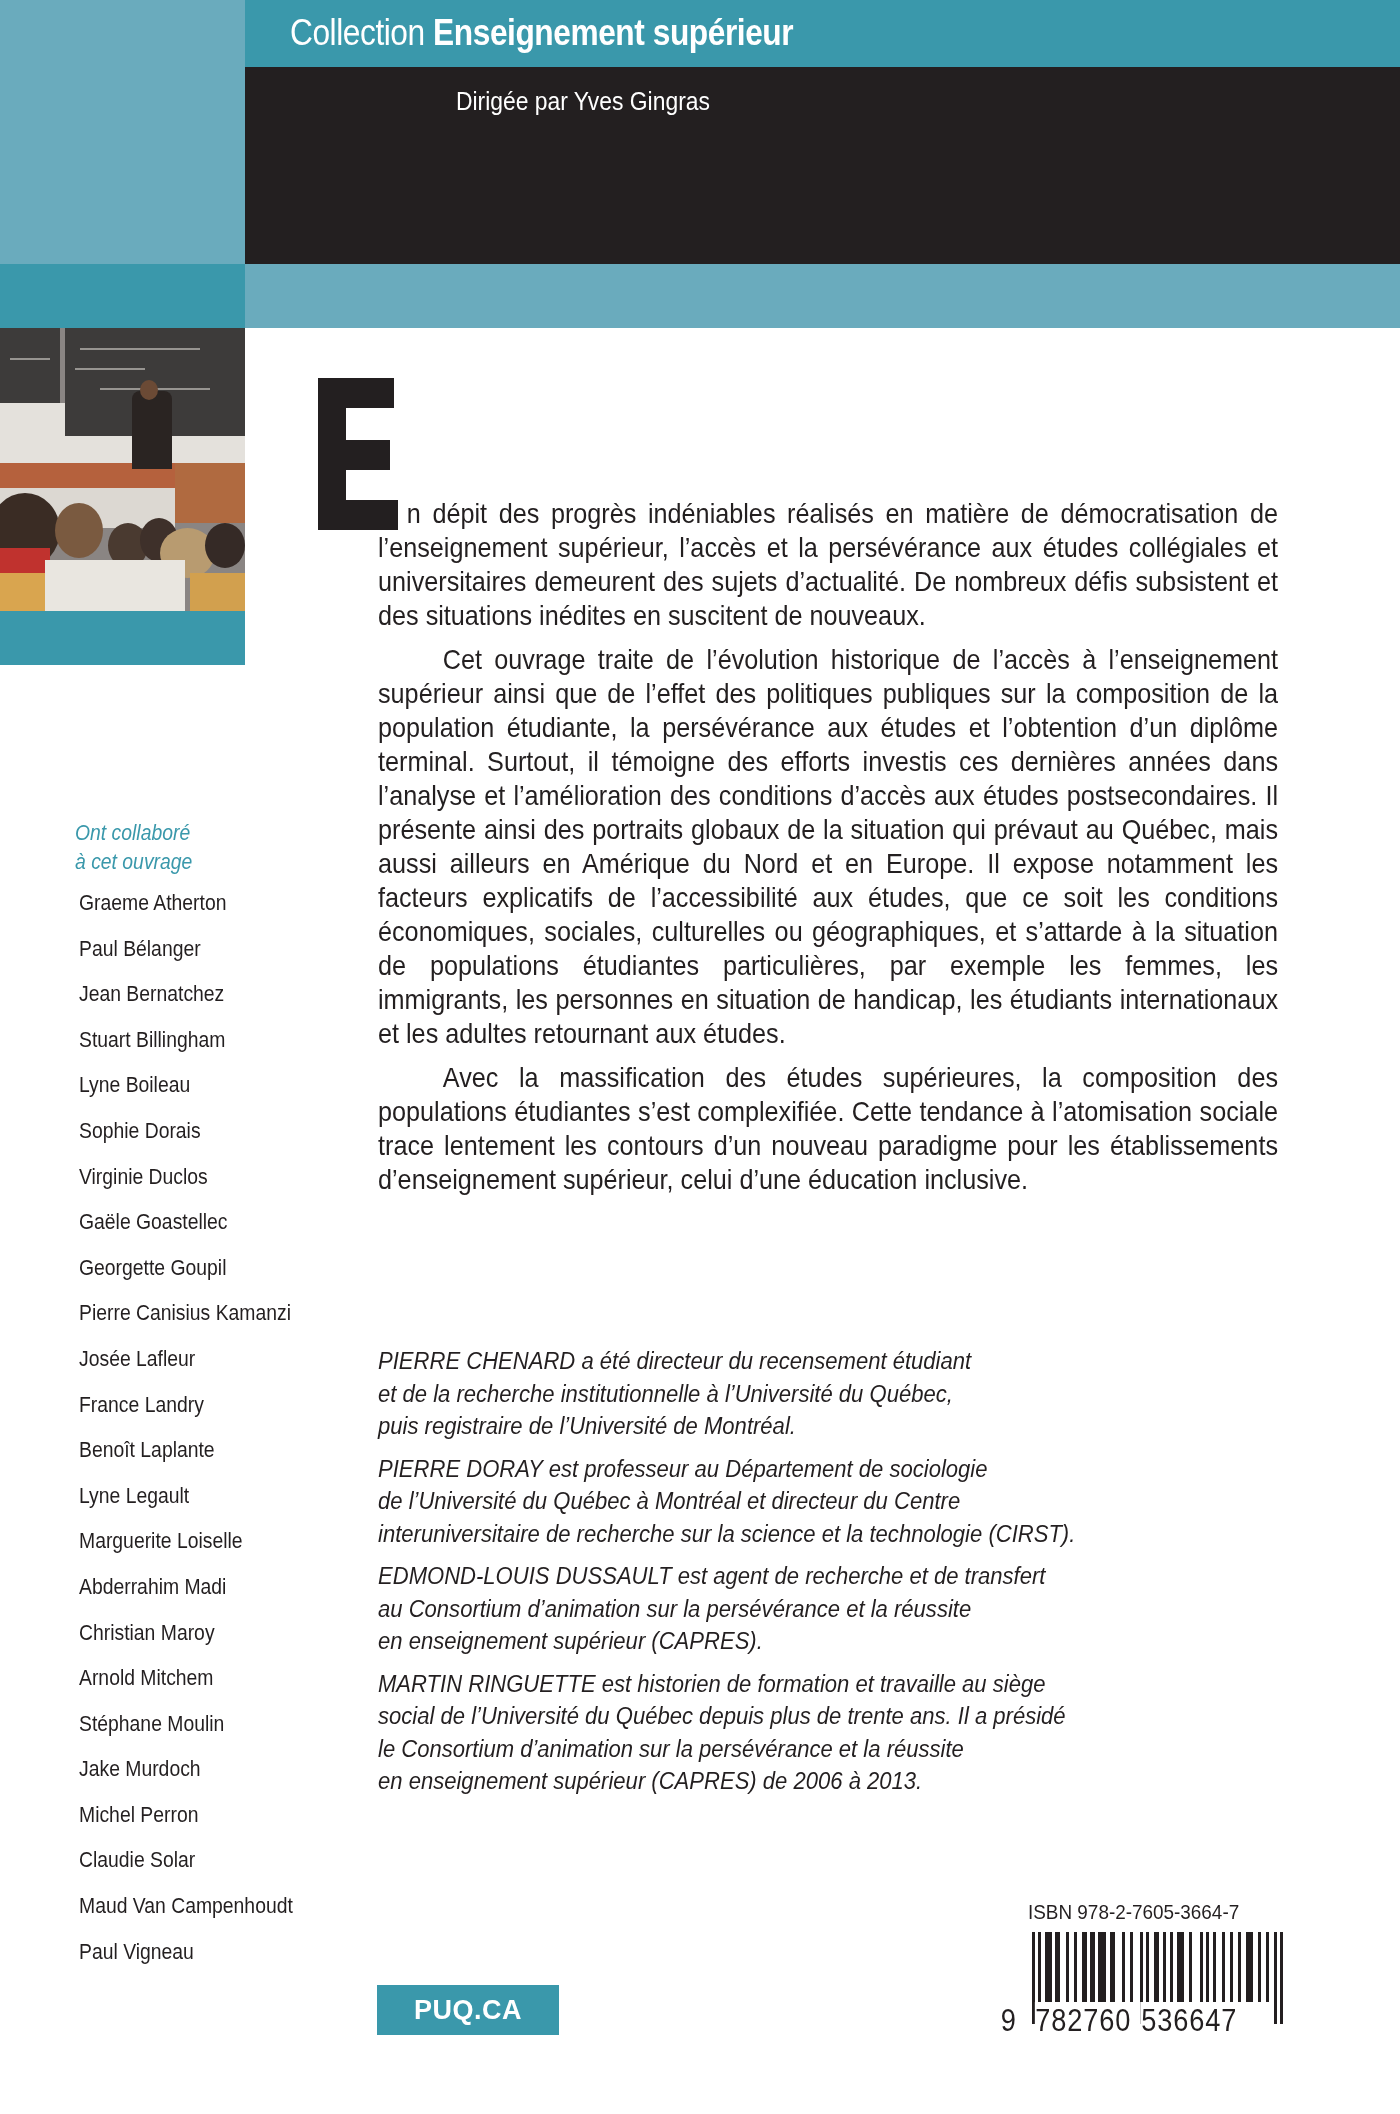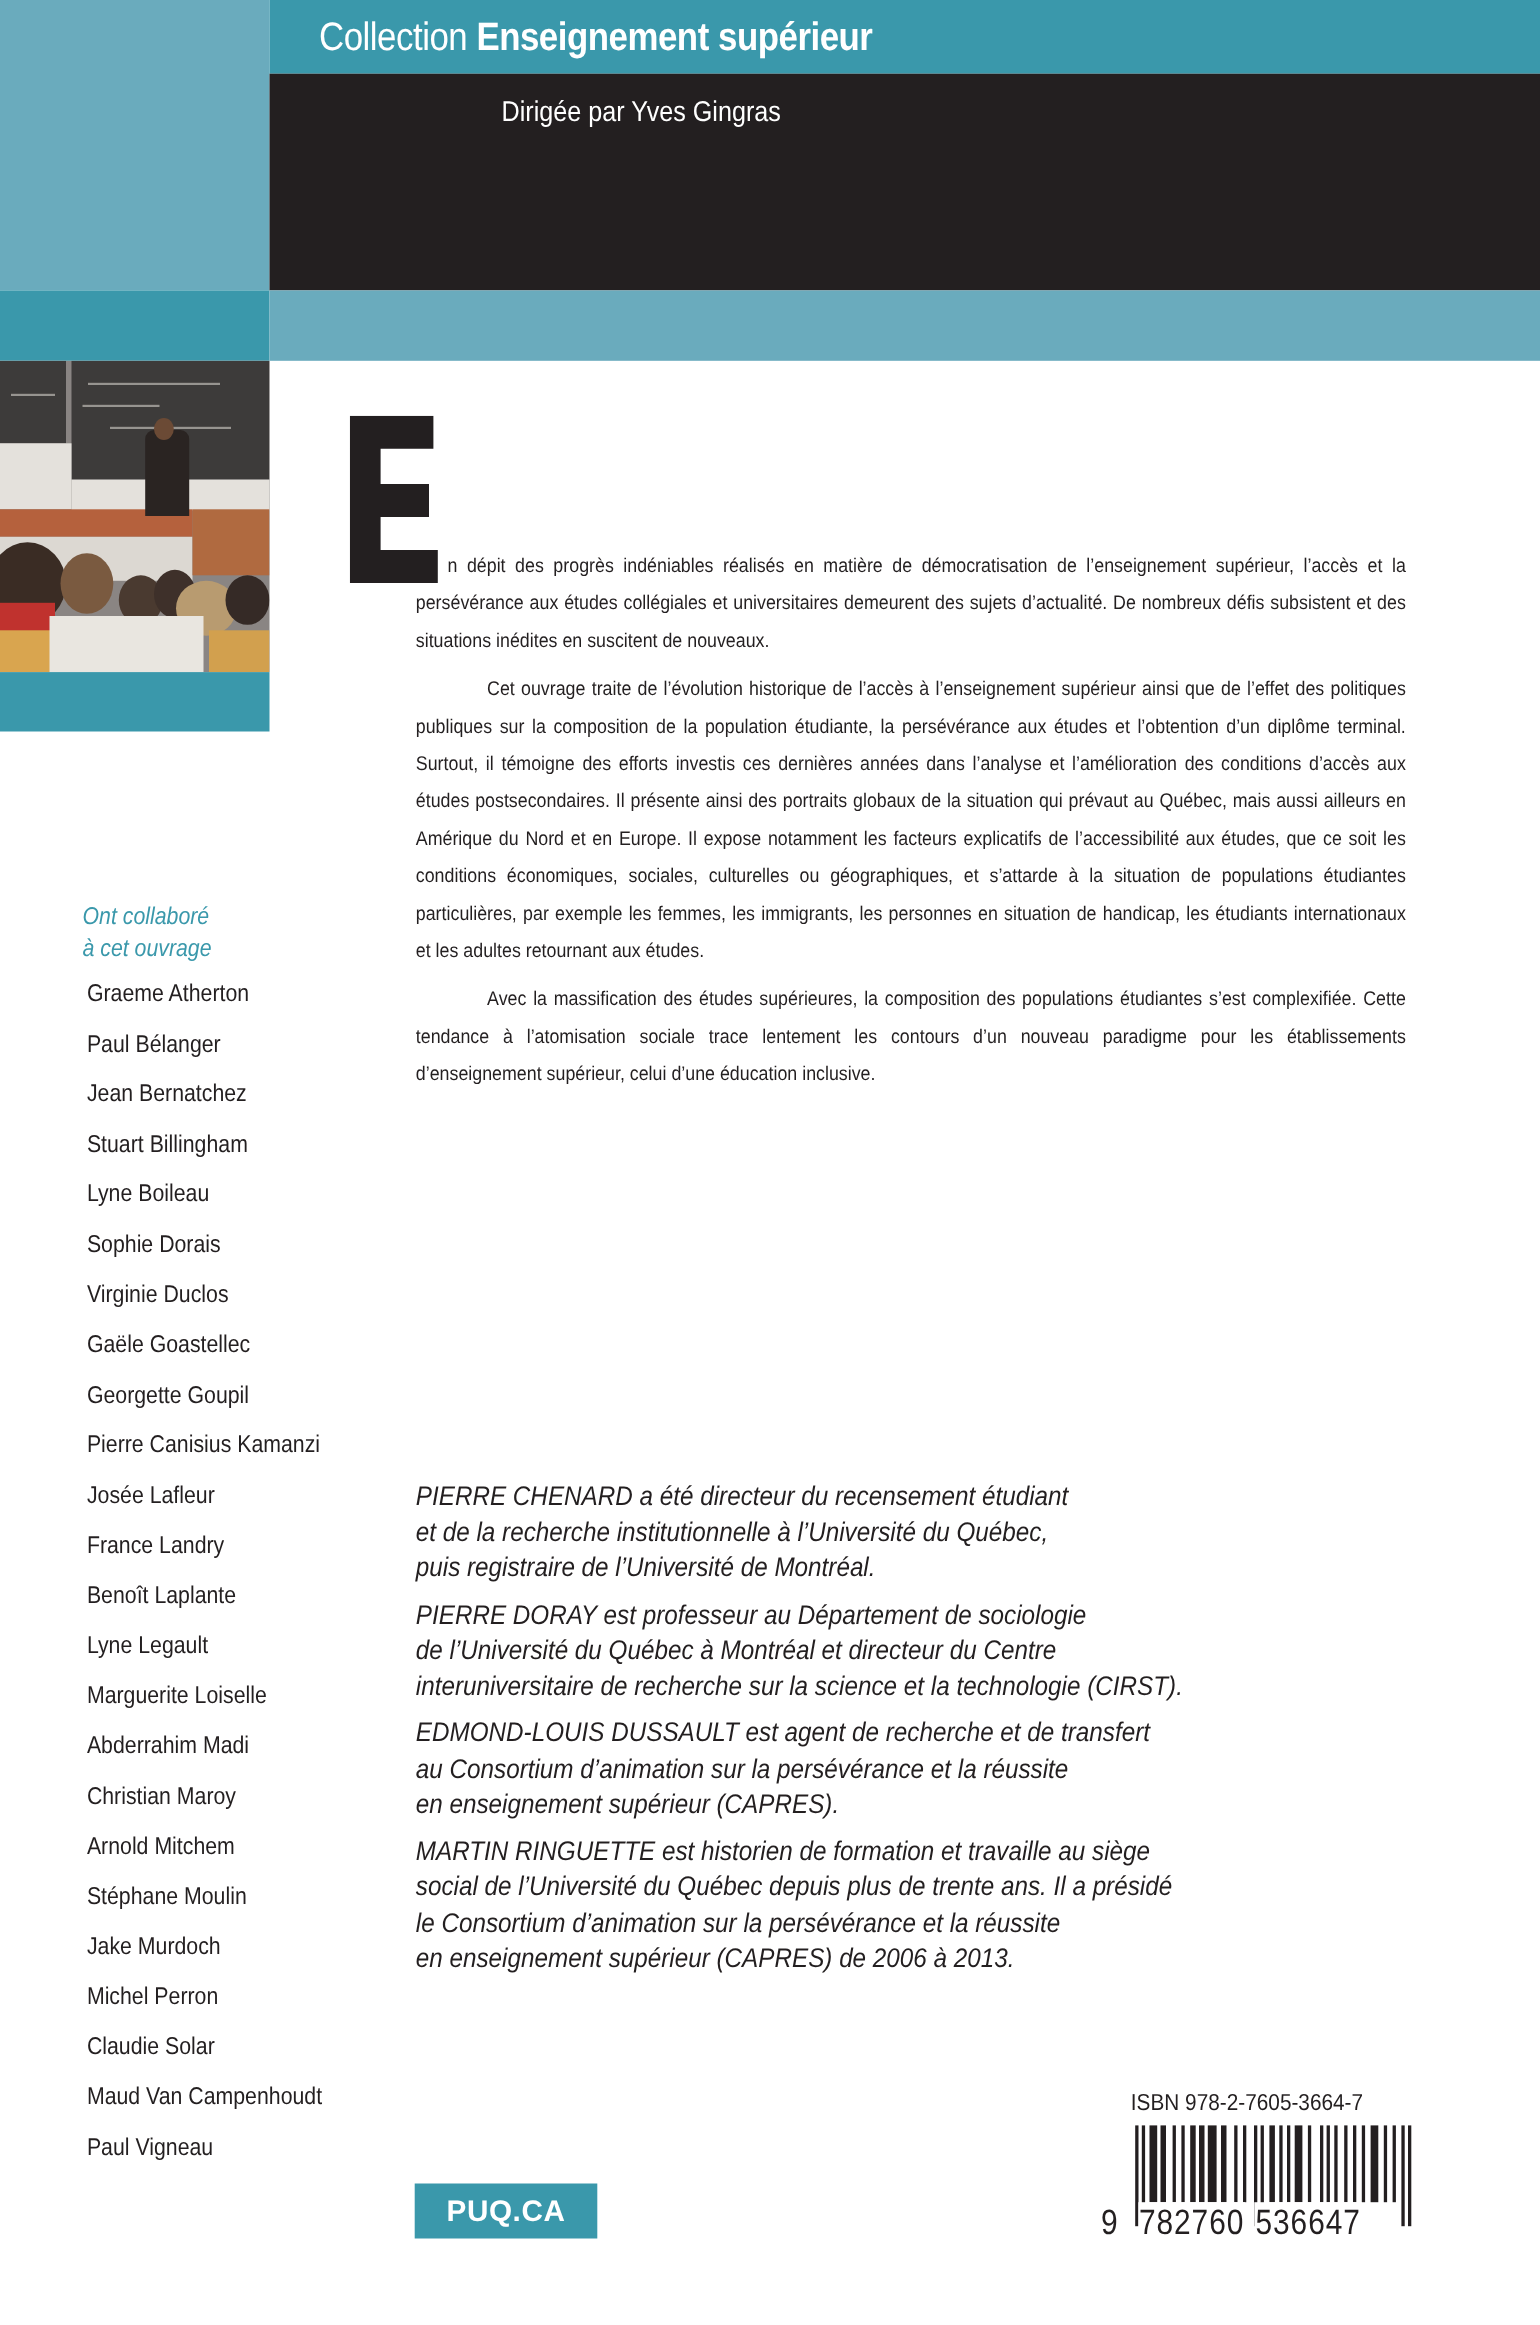--- a/index.html
+++ b/index.html
@@ -42,34 +42,34 @@
   #contrib-list li {
     font-size:22px; height:45.6px; line-height:30px; white-space:nowrap;
     transform: scaleX(0.88); transform-origin:left top;
   }
 
   
   #dropcap {
     left:318px; top:378px; width:82px; height:152px;
   }
   #body {
-    left:378px; top:497px; width:900px; font-size:18px; line-height:34px;
+    left:378px; top:497px; width:900px; font-size:28px; line-height:34px;
     text-align:justify; hyphens:manual;
   }
   #body p { margin:0 0 10px 0; }
   #body p.indent { text-indent:72px; }
   #body p.first { text-indent:32px; }
   #body .inner { transform: scaleX(0.9); transform-origin:left top; width:1000px; }
 
   #bios { left:378px; top:1345px; font-size:24.5px; line-height:32.5px; font-style:italic; }
   #bios .bio { margin:0 0 10px 0; white-space:pre-line; transform: scaleX(0.9); transform-origin:left top; width:1100px; }
 
   
   #puq-button {
-    left:377px; top:1985px; width:166px; height:50px; background:#3a98ab;
+    left:377px; top:1985px; width:182px; height:50px; background:#3a98ab;
     color:#ffffff; font-weight:bold; font-size:27px; line-height:50px; text-align:center;
     letter-spacing:0.5px;
   }
   #isbn-label { left:1028px; top:1900px; font-size:21px; color:#231f20; white-space:nowrap; transform: scaleX(0.9); transform-origin:left top; }
   #barcode { left:1020px; top:1932px; width:275px; height:92px; }
   #barcode-digits { left:1000px; top:2002px; font-size:32px; color:#231f20; white-space:nowrap; letter-spacing:1px; transform: scaleX(0.85); transform-origin:left top; }
   #barcode-digits span { background:#ffffff; padding:0 1px; }
 </style>
 </head>
 <body>

